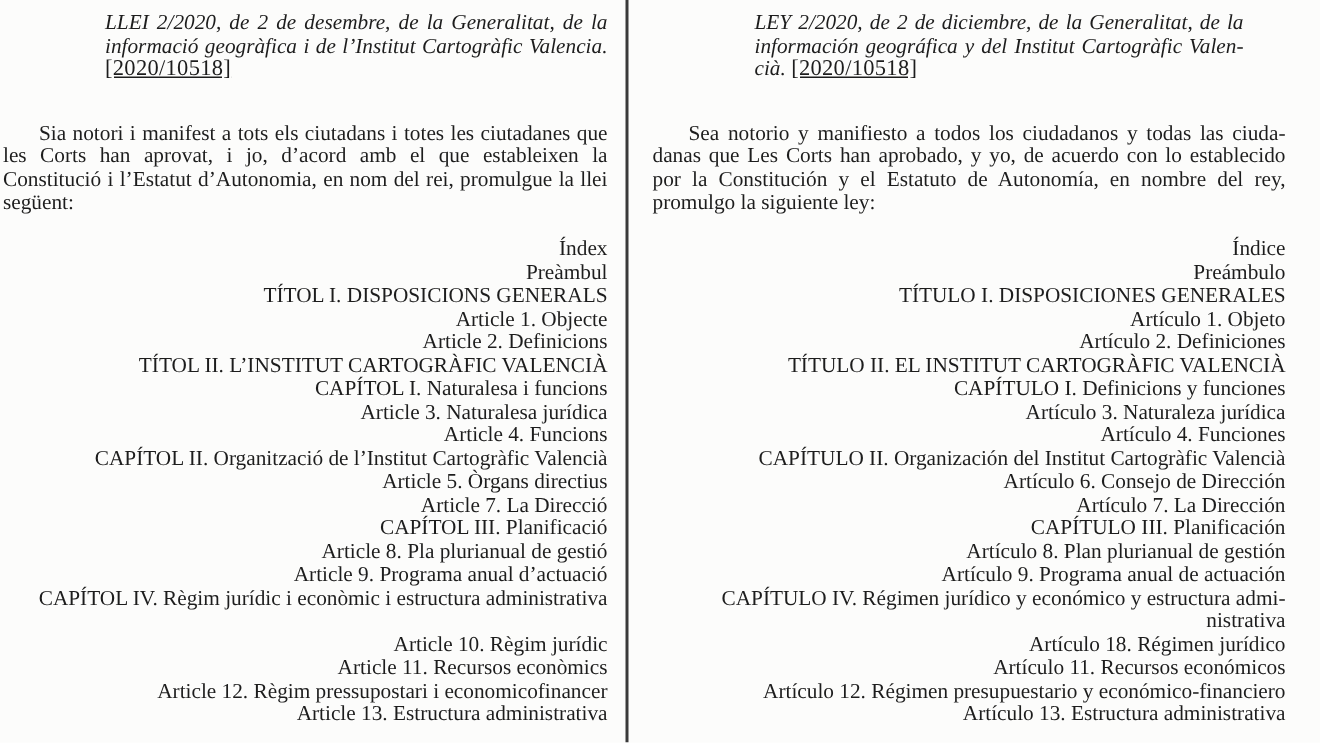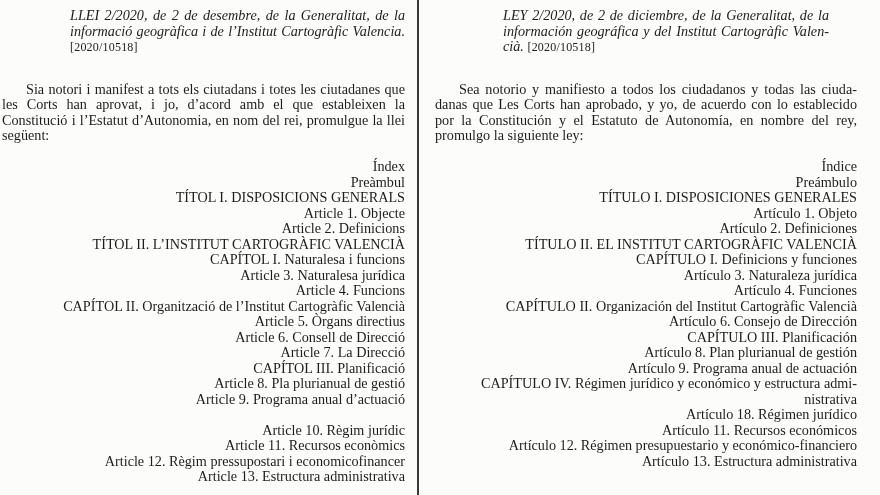--- a/index.html
+++ b/index.html
@@ -32,21 +32,21 @@
   .title-block {
     margin: 0 0 27px 0;
     padding-left: 68px;
     height: 46.5px;
     text-align: justify;
     hyphens: manual;
     overflow: visible;
   }
   .col-right .title-block { padding-right: 28px; }
   .law-title { font-style: italic; }
-  .law-ref   { font-style: normal; font-size: 12px; letter-spacing: 0.2px; }
+  .law-ref   { font-style: normal; font-size: 15px; letter-spacing: 0.2px; text-decoration: underline; }
 
   .intro {
     margin: 0;
     height: 77.5px;
     text-align: justify;
     text-indent: 24px;
     hyphens: manual;
     overflow: visible;
   }
 
@@ -75,25 +75,25 @@
         <div class="index-line item">Preàmbul</div>
         <div class="index-line item">TÍTOL I. DISPOSICIONS GENERALS</div>
         <div class="index-line item">Article 1. Objecte</div>
         <div class="index-line item">Article 2. Definicions</div>
         <div class="index-line item">TÍTOL II. L’INSTITUT CARTOGRÀFIC VALENCIÀ</div>
         <div class="index-line item">CAPÍTOL I. Naturalesa i funcions</div>
         <div class="index-line item">Article 3. Naturalesa jurídica</div>
         <div class="index-line item">Article 4. Funcions</div>
         <div class="index-line item">CAPÍTOL II. Organització de l’Institut Cartogràfic Valencià</div>
         <div class="index-line item">Article 5. Òrgans directius</div>
-        <div class="index-line item">Article 6. Consell de Direcció</div>
         <div class="index-line item">Article 7. La Direcció</div>
         <div class="index-line item">CAPÍTOL III. Planificació</div>
         <div class="index-line item">Article 8. Pla plurianual de gestió</div>
         <div class="index-line item">Article 9. Programa anual d’actuació</div>
+        <div class="index-line item">CAPÍTOL IV. Règim jurídic i econòmic i estructura administrativa</div>
         <div class="index-line blank"></div>
         <div class="index-line item">Article 10. Règim jurídic</div>
         <div class="index-line item">Article 11. Recursos econòmics</div>
         <div class="index-line item">Article 12. Règim pressupostari i economicofinancer</div>
         <div class="index-line item">Article 13. Estructura administrativa</div>
       </div>
   </section>
 
   <section class="column col-right">
     <p class="title-block"><span class="law-title">LEY 2/2020, de 2 de diciembre, de la Generalitat, de la información geográfica y del Institut Cartogràfic Valen­cià.</span> <span class="law-ref">[2020/10518]</span></p>
@@ -103,20 +103,21 @@
         <div class="index-line item">Preámbulo</div>
         <div class="index-line item">TÍTULO I. DISPOSICIONES GENERALES</div>
         <div class="index-line item">Artículo 1. Objeto</div>
         <div class="index-line item">Artículo 2. Definiciones</div>
         <div class="index-line item">TÍTULO II. EL INSTITUT CARTOGRÀFIC VALENCIÀ</div>
         <div class="index-line item">CAPÍTULO I. Definicions y funciones</div>
         <div class="index-line item">Artículo 3. Naturaleza jurídica</div>
         <div class="index-line item">Artículo 4. Funciones</div>
         <div class="index-line item">CAPÍTULO II. Organización del Institut Cartogràfic Valencià</div>
         <div class="index-line item">Artículo 6. Consejo de Dirección</div>
+        <div class="index-line item">Artículo 7. La Dirección</div>
         <div class="index-line item">CAPÍTULO III. Planificación</div>
         <div class="index-line item">Artículo 8. Plan plurianual de gestión</div>
         <div class="index-line item">Artículo 9. Programa anual de actuación</div>
         <div class="index-line item">CAPÍTULO IV. Régimen jurídico y económico y estructura admi-</div>
         <div class="index-line continuation">nistrativa</div>
         <div class="index-line item">Artículo 18. Régimen jurídico</div>
         <div class="index-line item">Artículo 11. Recursos económicos</div>
         <div class="index-line item">Artículo 12. Régimen presupuestario y económico-financiero</div>
         <div class="index-line item">Artículo 13. Estructura administrativa</div>
       </div>

